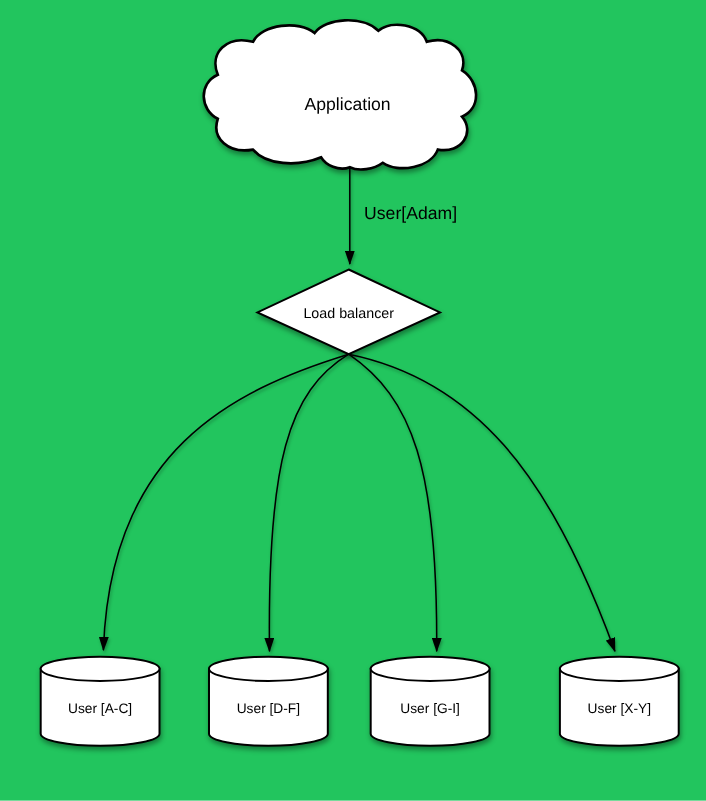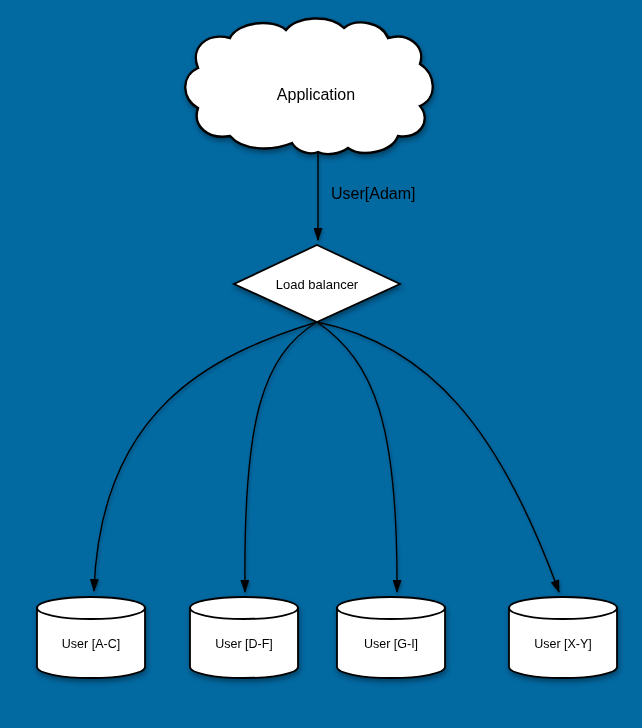--- a/index.html
+++ b/index.html
@@ -8,21 +8,21 @@
     background: #ffffff;
     width: 642px;
     height: 728px;
     overflow: hidden;
     font-family: "Liberation Sans", sans-serif;
   }
   .canvas {
     position: relative;
     width: 642px;
     height: 728px;
-    background: #0369a1;
+    background: #22c55e;
   }
   svg { display: block; }
   .shape-shadow {
     filter: drop-shadow(1px 3px 2.5px rgba(0,0,0,0.38));
   }
   .edge-shadow {
     filter: drop-shadow(1px 2px 1.5px rgba(0,0,0,0.30));
   }
   .node-fill {
     fill: #ffffff;

